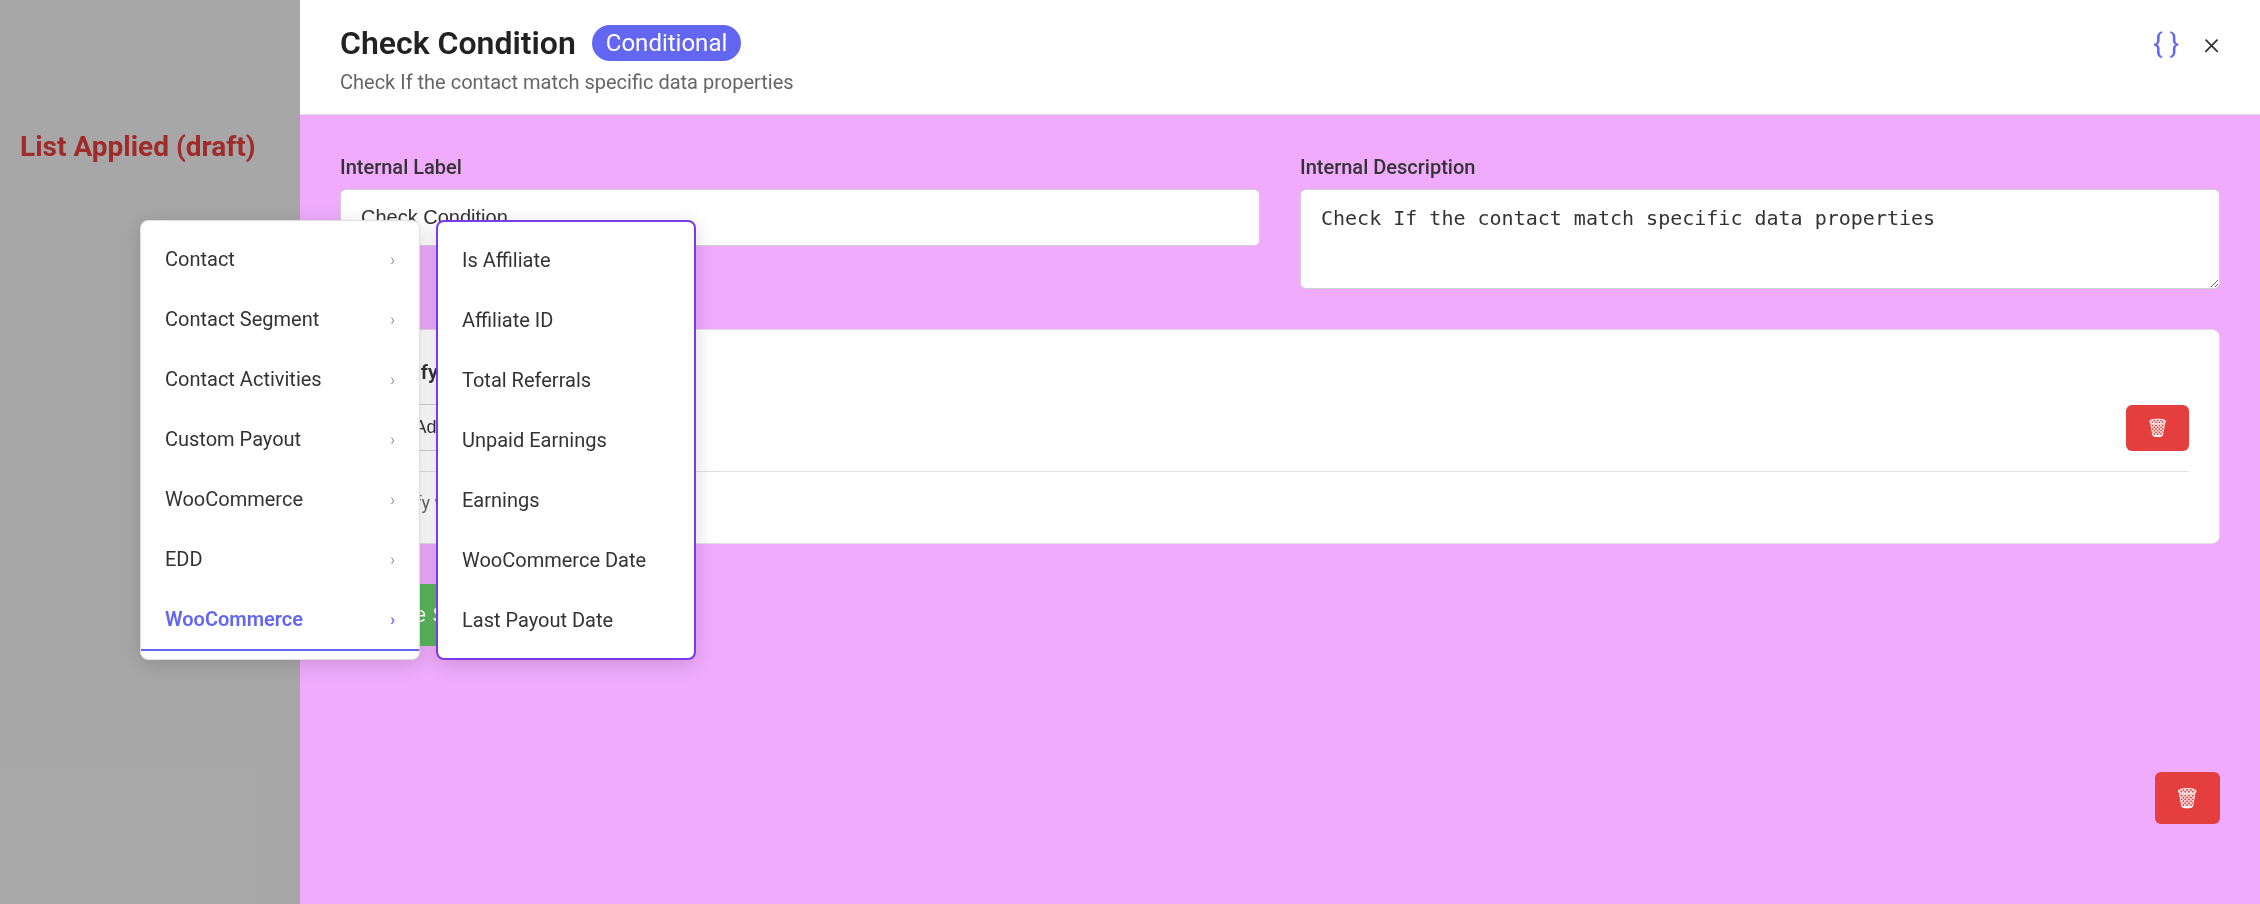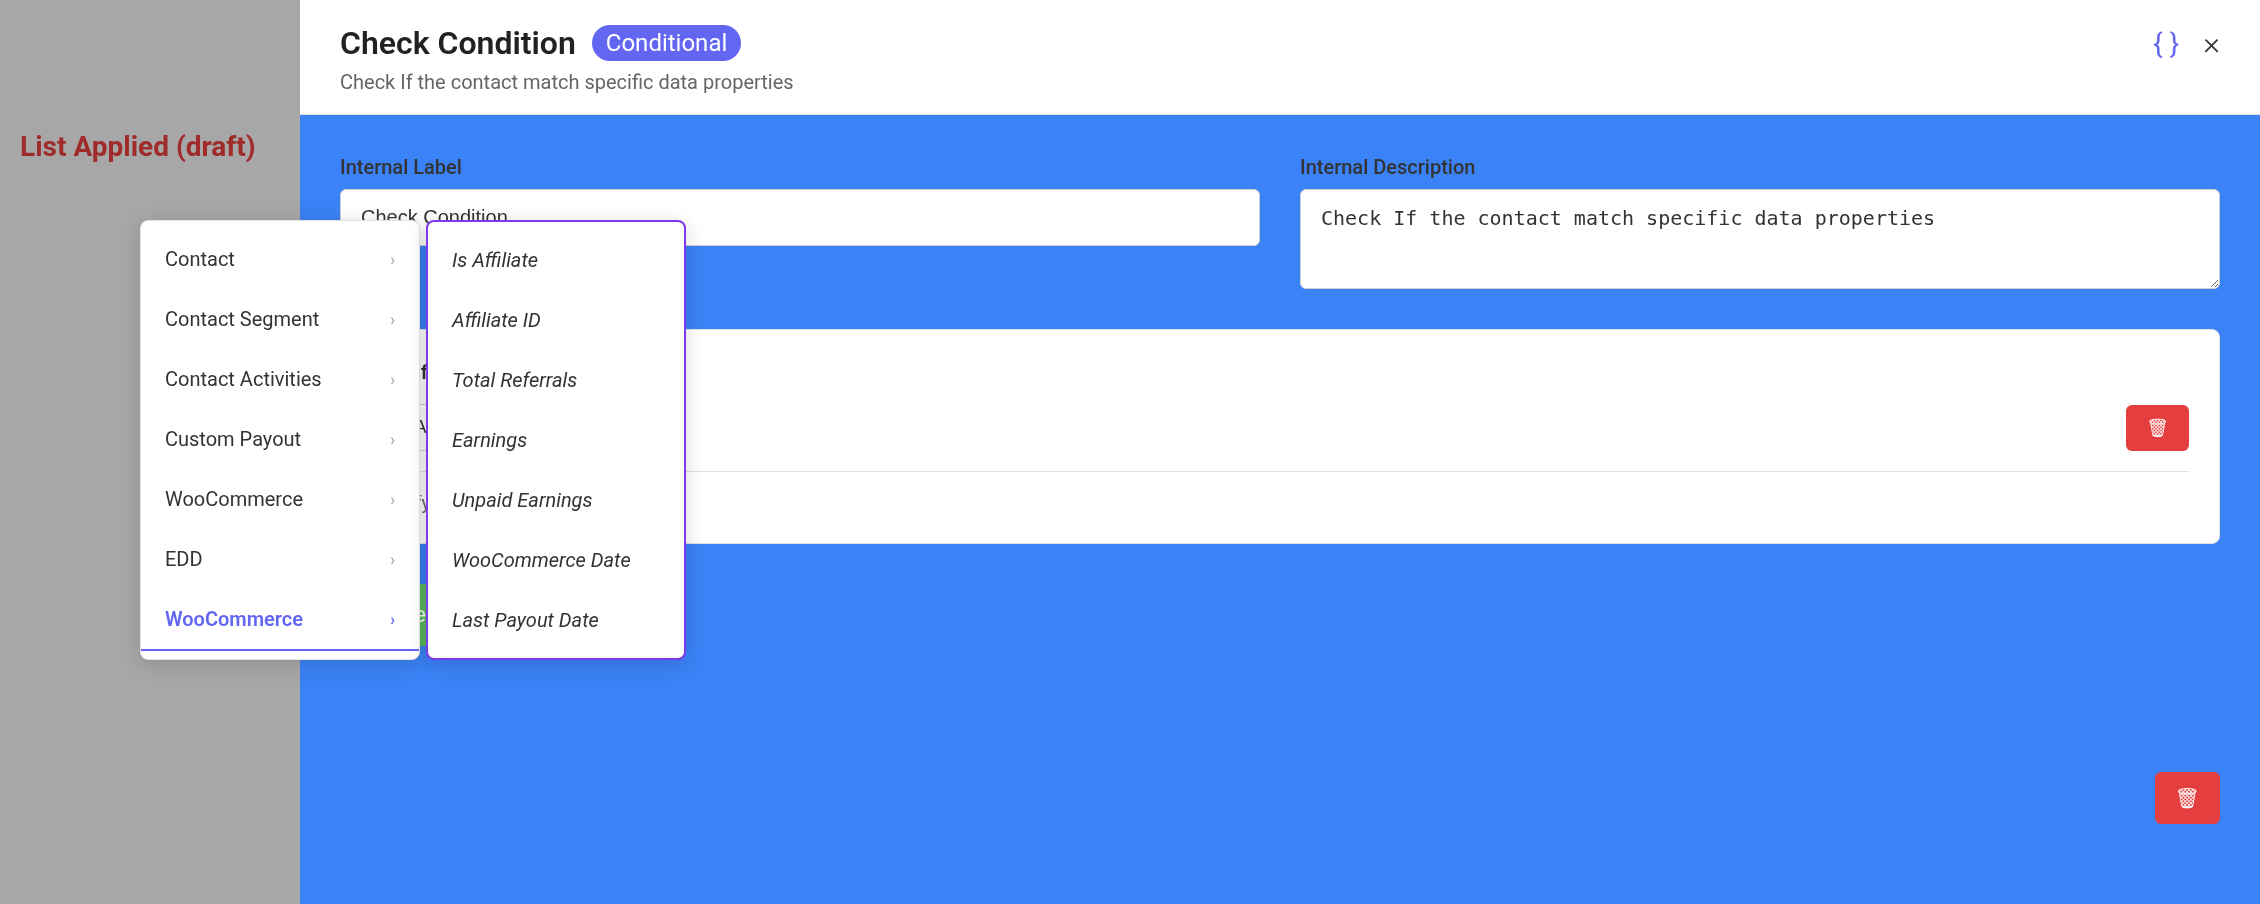--- a/index.html
+++ b/index.html
@@ -40,21 +40,21 @@
       color: #e53e3e;
       font-weight: bold;
     }
 
     .modal {
       position: absolute;
       top: 0;
       left: 300px;
       right: 0;
       bottom: 0;
-      background: #3b82f6;
+      background: #f0abfc;
       z-index: 10;
       display: flex;
       flex-direction: column;
     }
 
     .modal-header {
       background: white;
       padding: 24px 40px 20px;
       border-bottom: 1px solid #e0e0e0;
       display: flex;
@@ -238,21 +238,21 @@
       font-size: 20px;
     }
 
     
     .dropdown-container {
       position: absolute;
       top: 220px;
       left: 140px;
       z-index: 100;
       display: flex;
-      gap: 2px;
+      gap: 12px;
     }
 
     .dropdown-left {
       background: white;
       border: 1px solid #e0e0e0;
       border-radius: 8px;
       box-shadow: 0 4px 20px rgba(0,0,0,0.15);
       min-width: 280px;
       padding: 8px 0;
     }
@@ -293,21 +293,20 @@
       margin-left: 4px;
     }
 
     .dropdown-right-item {
       display: flex;
       align-items: center;
       padding: 18px 24px;
       font-size: 20px;
       color: #333;
       cursor: pointer;
-      font-style: italic;
     }
   </style>
 </head>
 <body>
 
 <div class="background-overlay"></div>
 
 <div class="left-panel">
   <div class="draft-label">
     <span>List Applied</span>
@@ -412,26 +411,26 @@
     <div class="dropdown-right-item">
       <span>Is Affiliate</span>
     </div>
     <div class="dropdown-right-item">
       <span>Affiliate ID</span>
     </div>
     <div class="dropdown-right-item">
       <span>Total Referrals</span>
     </div>
     <div class="dropdown-right-item">
+      <span>Unpaid Earnings</span>
+    </div>
+    <div class="dropdown-right-item">
       <span>Earnings</span>
     </div>
     <div class="dropdown-right-item">
-      <span>Unpaid Earnings</span>
-    </div>
-    <div class="dropdown-right-item">
       <span>WooCommerce Date</span>
     </div>
     <div class="dropdown-right-item">
       <span>Last Payout Date</span>
     </div>
   </div>
 
 </div>
 
 </body></html>

